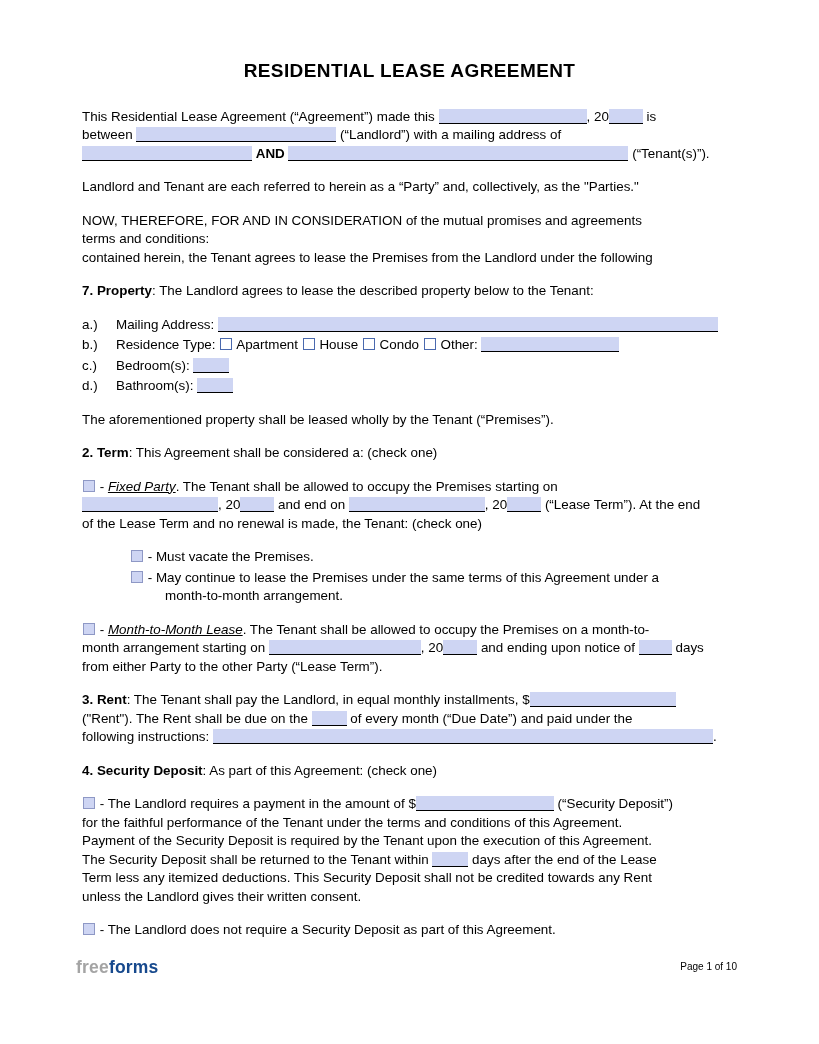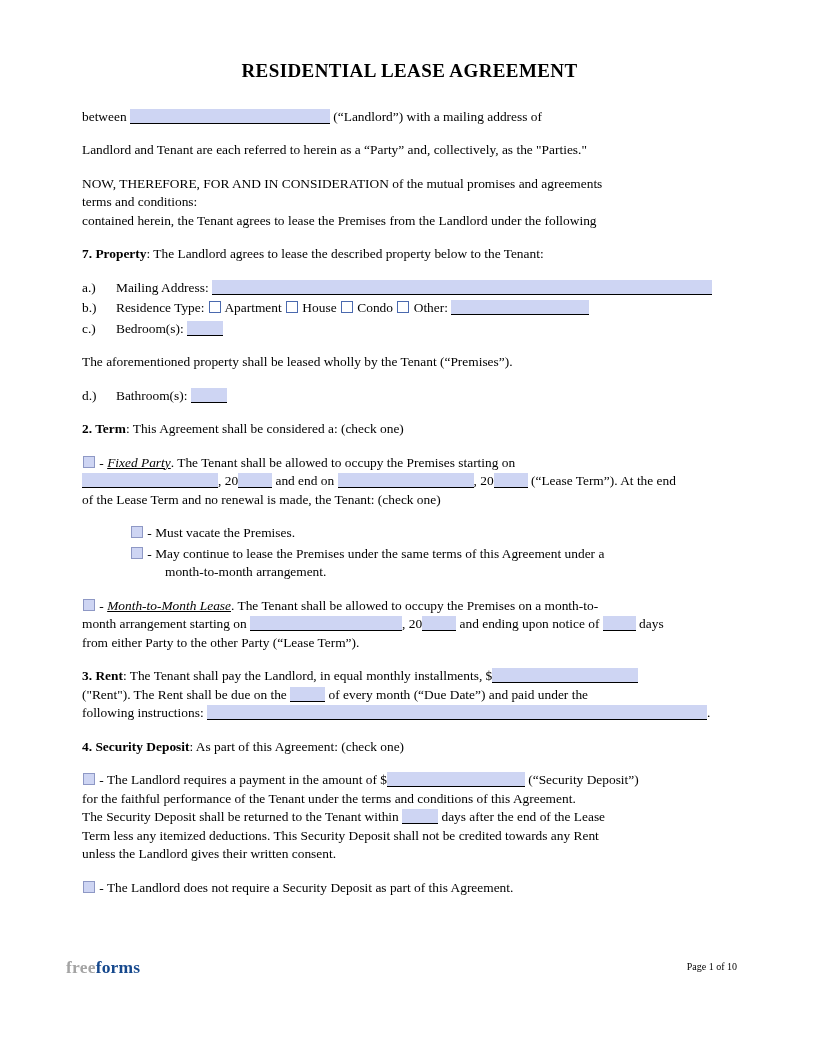--- a/index.html
+++ b/index.html
@@ -1,20 +1,20 @@
 <!DOCTYPE html>
 <html style="--field-fill: #ced5f3; --field-underline: #000000; --checkbox-filled-border: #8e98c5; --checkbox-empty-fill: #ffffff; --checkbox-empty-border: #4a69ae; --logo-free: #a4a4a4; --logo-forms: #17498d; --text: #000000;"><head>
 <meta charset="utf-8">
 <style>
   html,body{margin:0;padding:0;background:#ffffff;}
   .page{
     position:relative;
     width:819px;height:1044px;
     background:#ffffff;
-    font-family:Liberation Serif, serif;
+    font-family:Liberation Sans, sans-serif;
     font-size:13.4px;line-height:18.5px;color:#000;
     overflow:hidden;
     box-sizing:border-box;
     padding:62px 82px 0 82px;
   }
   .doc-title{
     text-align:center;
     font-size:19px;font-weight:bold;letter-spacing:.4px;
     margin:0 0 27px 0;
   }
@@ -41,37 +41,39 @@
   }
   .checkbox.lavender{
     background:var(--field-fill,#ced5f3);
     border:1.3px solid var(--checkbox-filled-border,#8e98c5);
   }
   .checkbox.empty{
     background:var(--checkbox-empty-fill,#fff);
     border:1.3px solid var(--checkbox-empty-border,#4a69ae);
   }
   .footer{
-    position:absolute;left:66px;right:82px;top:958px;
+    position:absolute;left:76px;right:82px;top:958px;
     display:flex;justify-content:space-between;align-items:flex-start;
   }
   .logo{font-size:17.5px;font-weight:bold;letter-spacing:.2px;}
   .logo .free{color:var(--logo-free,#a4a4a4);}
   .logo .forms{color:var(--logo-forms,#17498d);}
   .page-num{font-size:10px;color:#000;}
 </style>
 </head>
 <body>
 
 <div class="page">
   <div class="doc-title">RESIDENTIAL LEASE AGREEMENT</div>
 
   <div>
       <div class="block paragraph">
+        <div class="line"><span class="run">This Residential Lease Agreement (“Agreement”) made this </span><span class="blank" style="width: 148px;"></span><span class="run">, 20</span><span class="blank" style="width: 34px;"></span><span class="run"> is</span></div>
         <div class="line"><span class="run">between </span><span class="blank" style="width: 200px;"></span><span class="run"> (“Landlord”) with a mailing address of</span></div>
+        <div class="line"><span class="blank" style="width: 170px;"></span><span class="run"> </span><span class="run b">AND</span><span class="run"> </span><span class="blank" style="width: 340px;"></span><span class="run"> (“Tenant(s)”).</span></div>
       </div>
       <div class="block paragraph">
         <div class="line"><span class="run">Landlord and Tenant are each referred to herein as a “Party” and, collectively, as the "Parties."</span></div>
       </div>
       <div class="block paragraph">
         <div class="line"><span class="run">NOW, THEREFORE, FOR AND IN CONSIDERATION of the mutual promises and agreements</span></div>
         <div class="line"><span class="run">terms and conditions:</span></div>
         <div class="line"><span class="run">contained herein, the Tenant agrees to lease the Premises from the Landlord under the following</span></div>
       </div>
       <div class="block paragraph">
@@ -79,25 +81,25 @@
       </div>
       <div class="block list-item">
         <div class="line"><span class="marker">a.)</span><span class="run">Mailing Address: </span><span class="blank" style="width: 500px;"></span></div>
       </div>
       <div class="block list-item">
         <div class="line"><span class="marker">b.)</span><span class="run">Residence Type: </span><span class="checkbox empty"></span><span class="run"> Apartment </span><span class="checkbox empty"></span><span class="run"> House </span><span class="checkbox empty"></span><span class="run"> Condo </span><span class="checkbox empty"></span><span class="run"> Other: </span><span class="blank" style="width: 138px;"></span></div>
       </div>
       <div class="block list-item">
         <div class="line"><span class="marker">c.)</span><span class="run">Bedroom(s): </span><span class="blank" style="width: 36px;"></span></div>
       </div>
+      <div class="block list-item">
+        <div class="line"><span class="marker">d.)</span><span class="run">Bathroom(s): </span><span class="blank" style="width: 36px;"></span></div>
+      </div>
       <div class="block paragraph">
         <div class="line"><span class="run">The aforementioned property shall be leased wholly by the Tenant (“Premises”).</span></div>
-      </div>
-      <div class="block list-item">
-        <div class="line"><span class="marker">d.)</span><span class="run">Bathroom(s): </span><span class="blank" style="width: 36px;"></span></div>
       </div>
       <div class="block paragraph">
         <div class="line"><span class="run b">2. Term</span><span class="run">: This Agreement shall be considered a: (check one)</span></div>
       </div>
       <div class="block checkbox-paragraph">
         <div class="line"><span class="checkbox lavender"></span><span class="run"> - </span><span class="run i u">Fixed Party</span><span class="run">. The Tenant shall be allowed to occupy the Premises starting on</span></div>
         <div class="line"><span class="blank" style="width: 136px;"></span><span class="run">, 20</span><span class="blank" style="width: 34px;"></span><span class="run"> and end on </span><span class="blank" style="width: 136px;"></span><span class="run">, 20</span><span class="blank" style="width: 34px;"></span><span class="run"> (“Lease Term”). At the end</span></div>
         <div class="line"><span class="run">of the Lease Term and no renewal is made, the Tenant: (check one)</span></div>
       </div>
       <div class="block sub-checkbox">
@@ -116,20 +118,21 @@
         <div class="line"><span class="run b">3. Rent</span><span class="run">: The Tenant shall pay the Landlord, in equal monthly installments, $</span><span class="blank" style="width: 146px;"></span></div>
         <div class="line"><span class="run">("Rent"). The Rent shall be due on the </span><span class="blank" style="width: 35px;"></span><span class="run"> of every month (“Due Date”) and paid under the</span></div>
         <div class="line"><span class="run">following instructions: </span><span class="blank" style="width: 500px;"></span><span class="run">.</span></div>
       </div>
       <div class="block paragraph">
         <div class="line"><span class="run b">4. Security Deposit</span><span class="run">: As part of this Agreement: (check one)</span></div>
       </div>
       <div class="block checkbox-paragraph">
         <div class="line"><span class="checkbox lavender"></span><span class="run"> - The Landlord requires a payment in the amount of $</span><span class="blank" style="width: 138px;"></span><span class="run"> (“Security Deposit”)</span></div>
         <div class="line"><span class="run">for the faithful performance of the Tenant under the terms and conditions of this Agreement.</span></div>
+        <div class="line"><span class="run">Payment of the Security Deposit is required by the Tenant upon the execution of this Agreement.</span></div>
         <div class="line"><span class="run">The Security Deposit shall be returned to the Tenant within </span><span class="blank" style="width: 36px;"></span><span class="run"> days after the end of the Lease</span></div>
         <div class="line"><span class="run">Term less any itemized deductions. This Security Deposit shall not be credited towards any Rent</span></div>
         <div class="line"><span class="run">unless the Landlord gives their written consent.</span></div>
       </div>
       <div class="block checkbox-paragraph">
         <div class="line"><span class="checkbox lavender"></span><span class="run"> - The Landlord does not require a Security Deposit as part of this Agreement.</span></div>
       </div>
     </div>
 
   <div class="footer">

